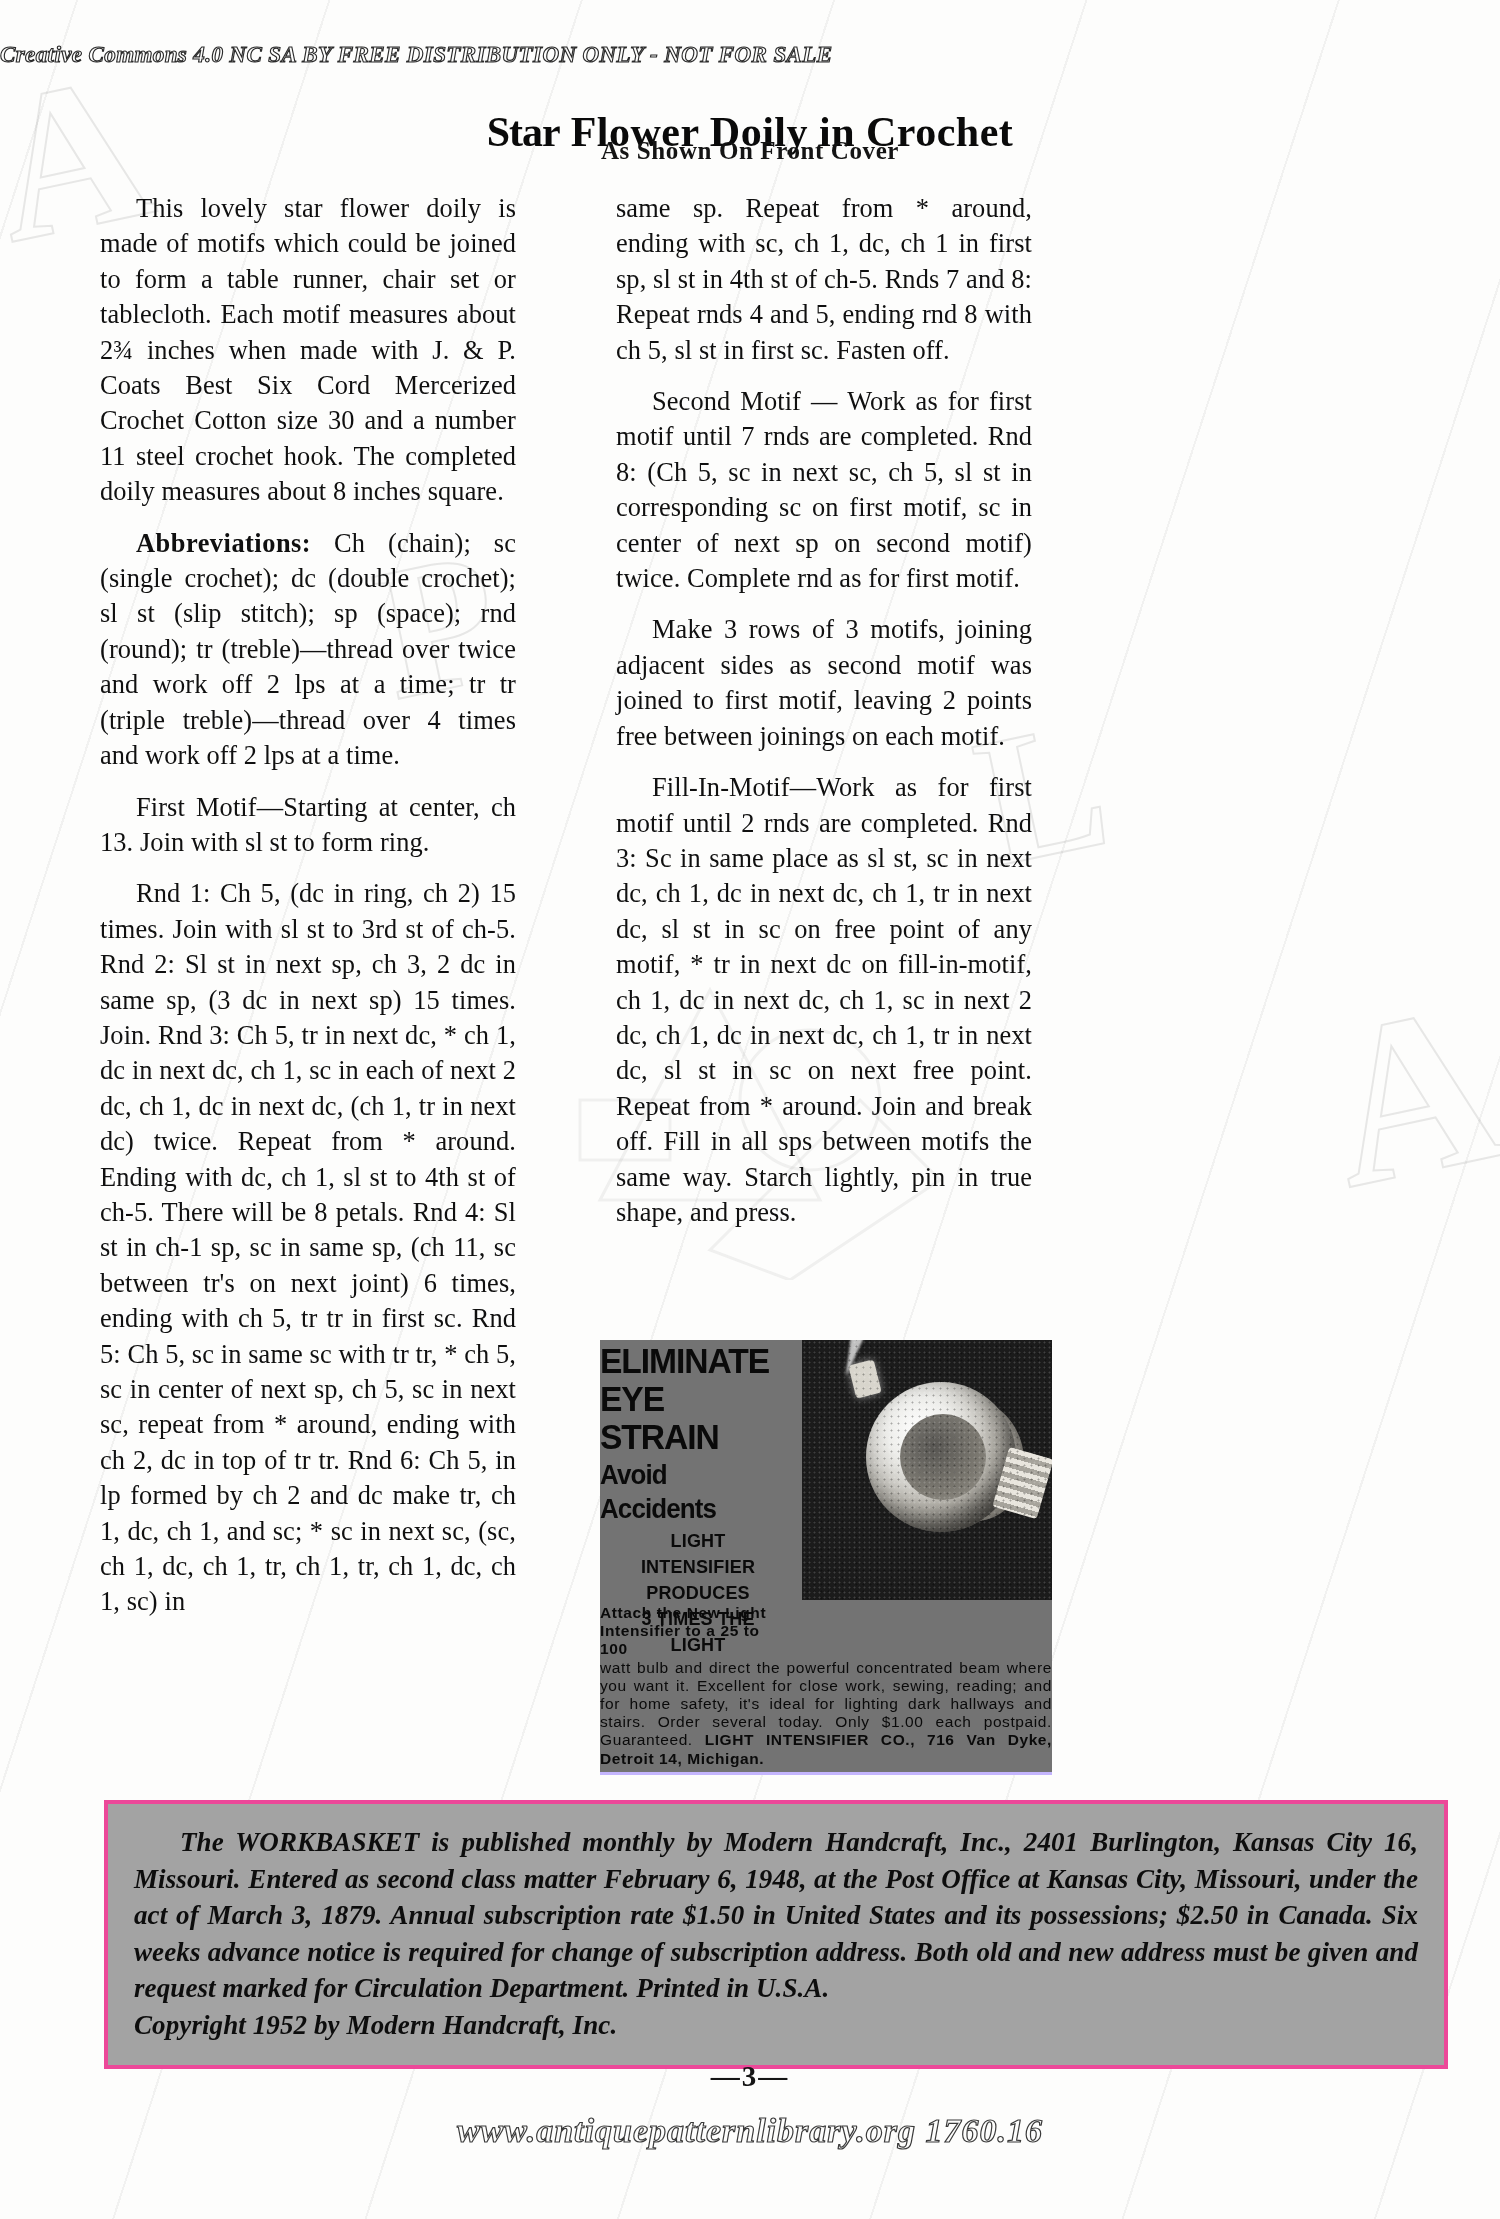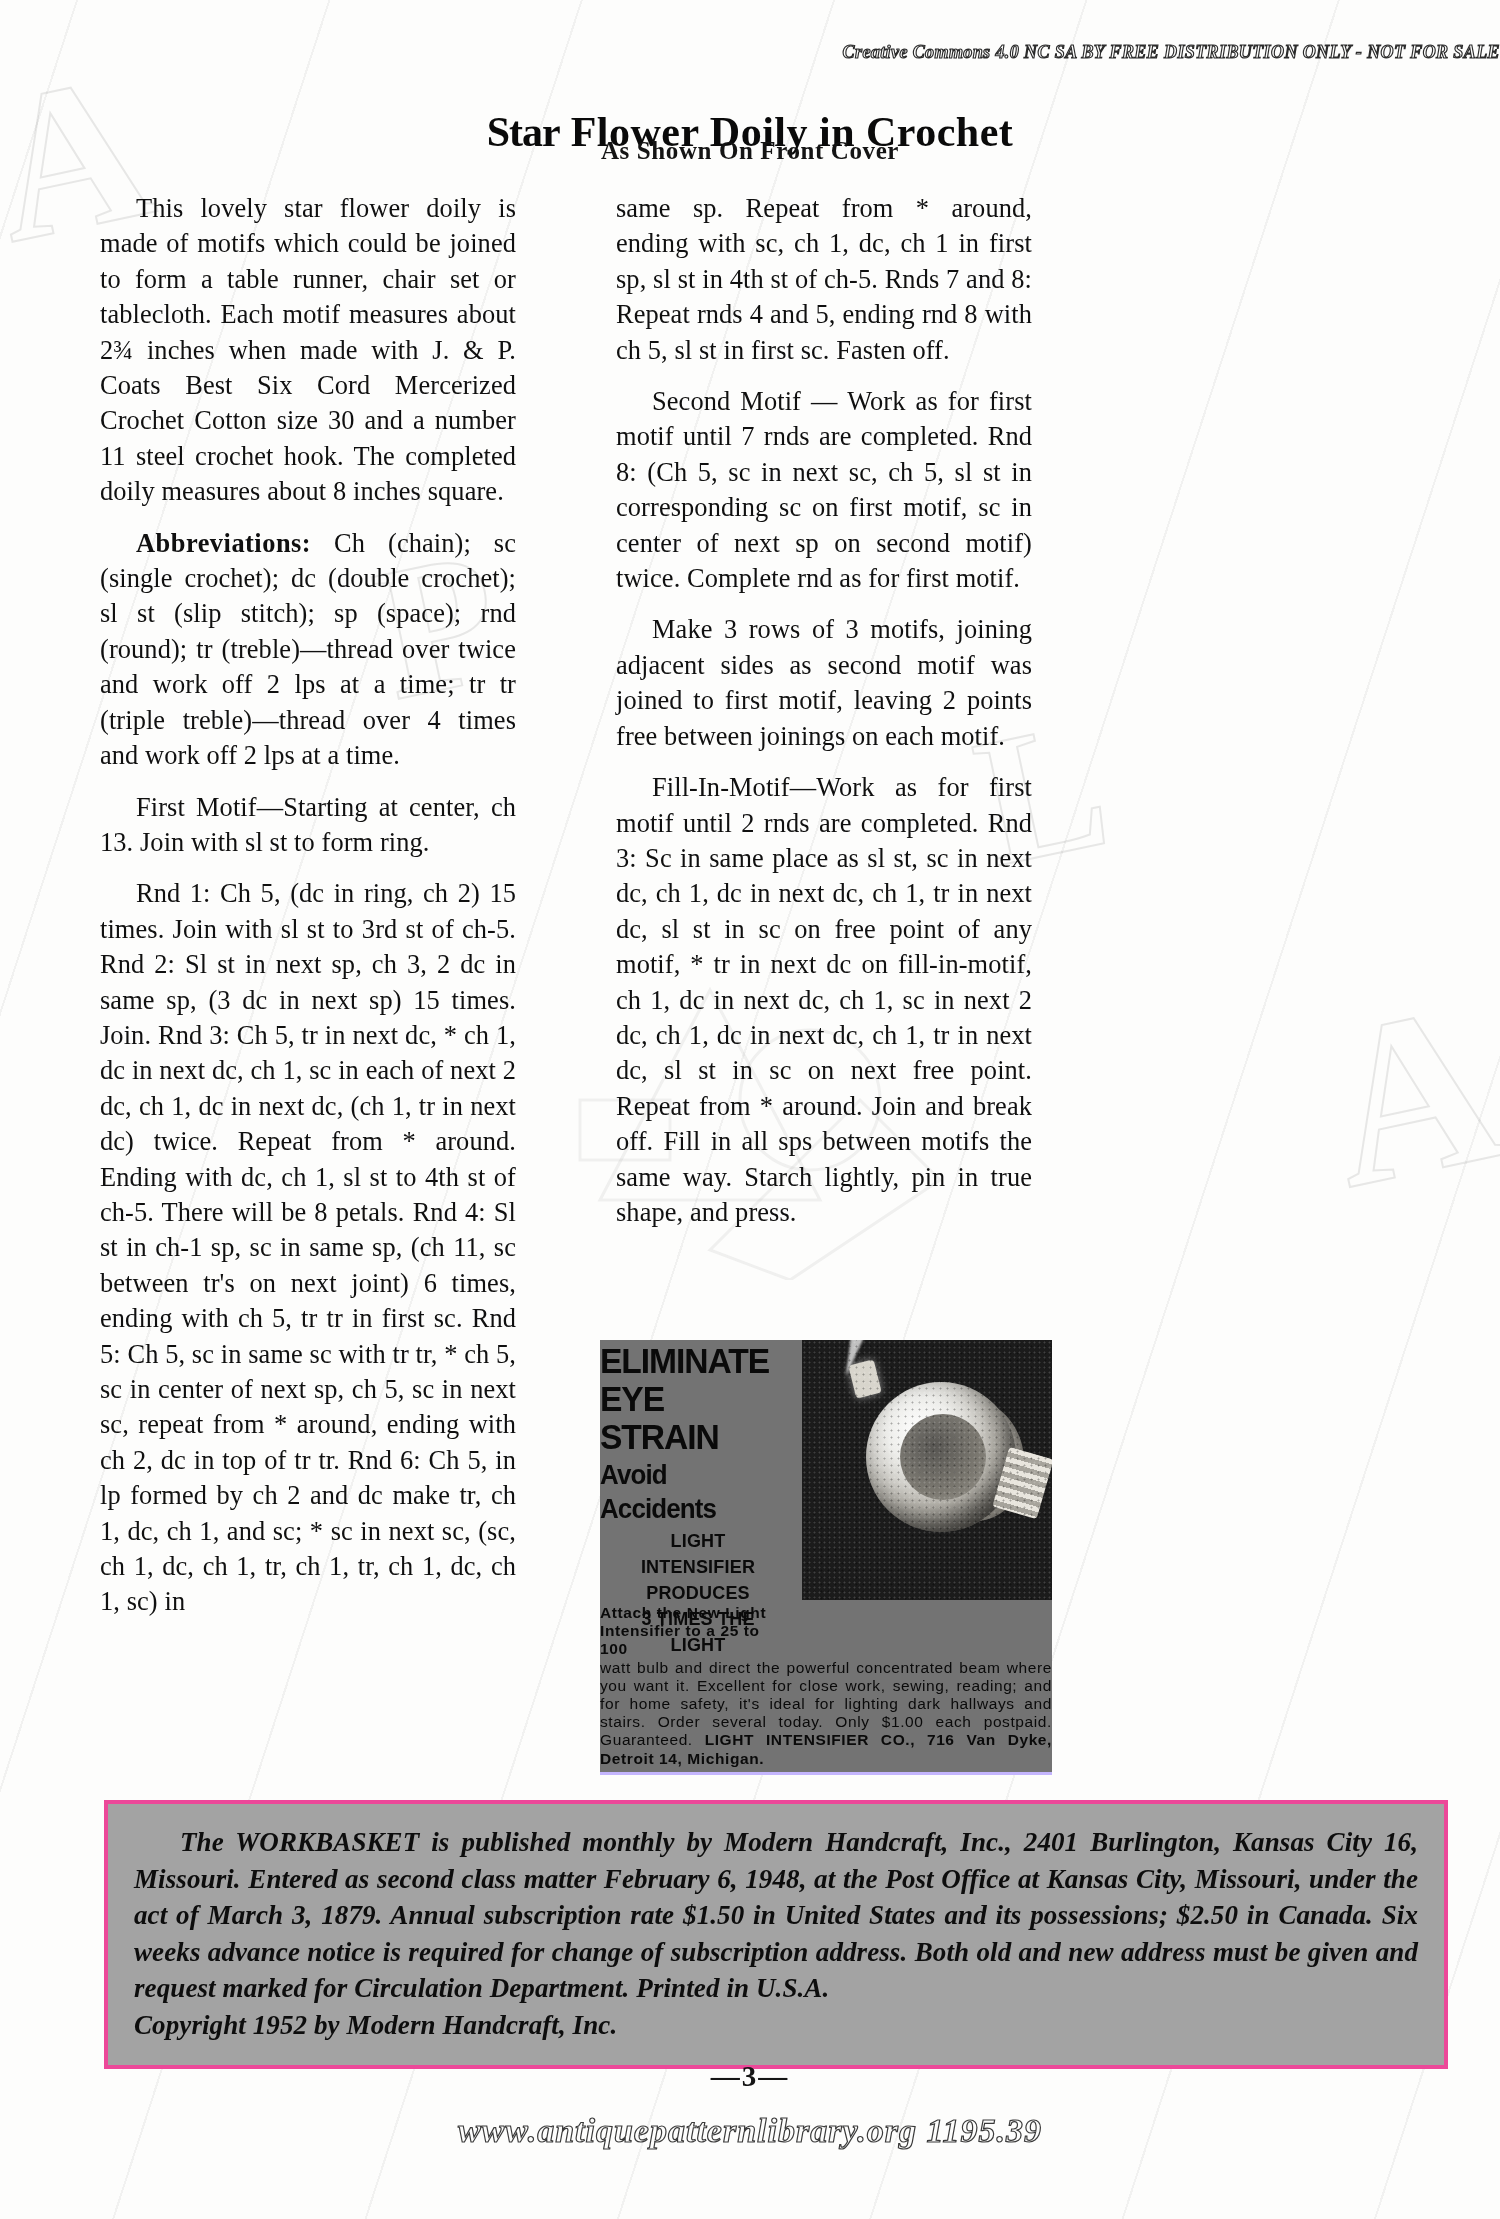--- a/index.html
+++ b/index.html
@@ -63,26 +63,26 @@
     width: 430px; height: 330px;
     z-index: 1; pointer-events: none;
     opacity: .5;
   }
 
   
   #rights {
     position: absolute;
     left: 0; right: 0;
     top: 42px;
-    text-align: right;
+    text-align: left;
     z-index: 4;
     font-family: "Liberation Serif", serif;
     font-style: italic;
     font-weight: 700;
-    font-size: 18px;
+    font-size: 23px;
     letter-spacing: .4px;
     color: transparent;
     -webkit-text-stroke: 1.15px #2b2b2b;
     white-space: nowrap;
   }
 
   
   #title {
     position: absolute;
     left: 0; right: 0;
@@ -398,15 +398,15 @@
       <span class="strong">LIGHT INTENSIFIER CO., 716 Van Dyke, Detroit 14, Michigan.</span>
     </div>
   </div>
 
   <div id="pubbox">
     <p>The WORKBASKET is published monthly by Modern Handcraft, Inc., 2401 Burlington, Kansas City 16, Missouri. Entered as second class matter February 6, 1948, at the Post Office at Kansas City, Missouri, under the act of March 3, 1879.  Annual subscription rate $1.50 in United States and its possessions; $2.50 in Canada.  Six weeks advance notice is required for change of subscription address.  Both old and new address must be given and request marked for Circulation Department. Printed in U.S.A.</p>
     <p class="last">Copyright 1952 by Modern Handcraft, Inc.</p>
   </div>
 
   <div id="pageno">—3—</div>
-  <div id="apl">www.antiquepatternlibrary.org 1195.39</div>
+  <div id="apl">www.antiquepatternlibrary.org 1760.16</div>
 
 </div>
 
 </body></html>

